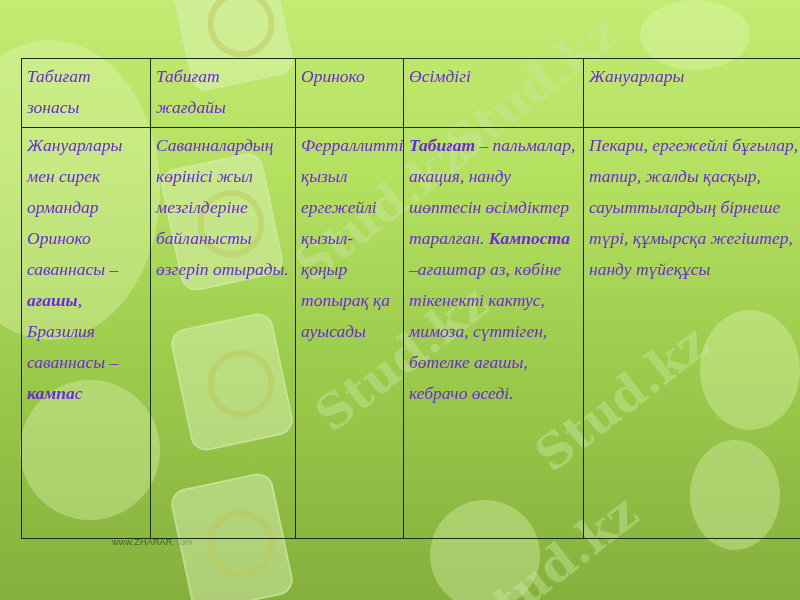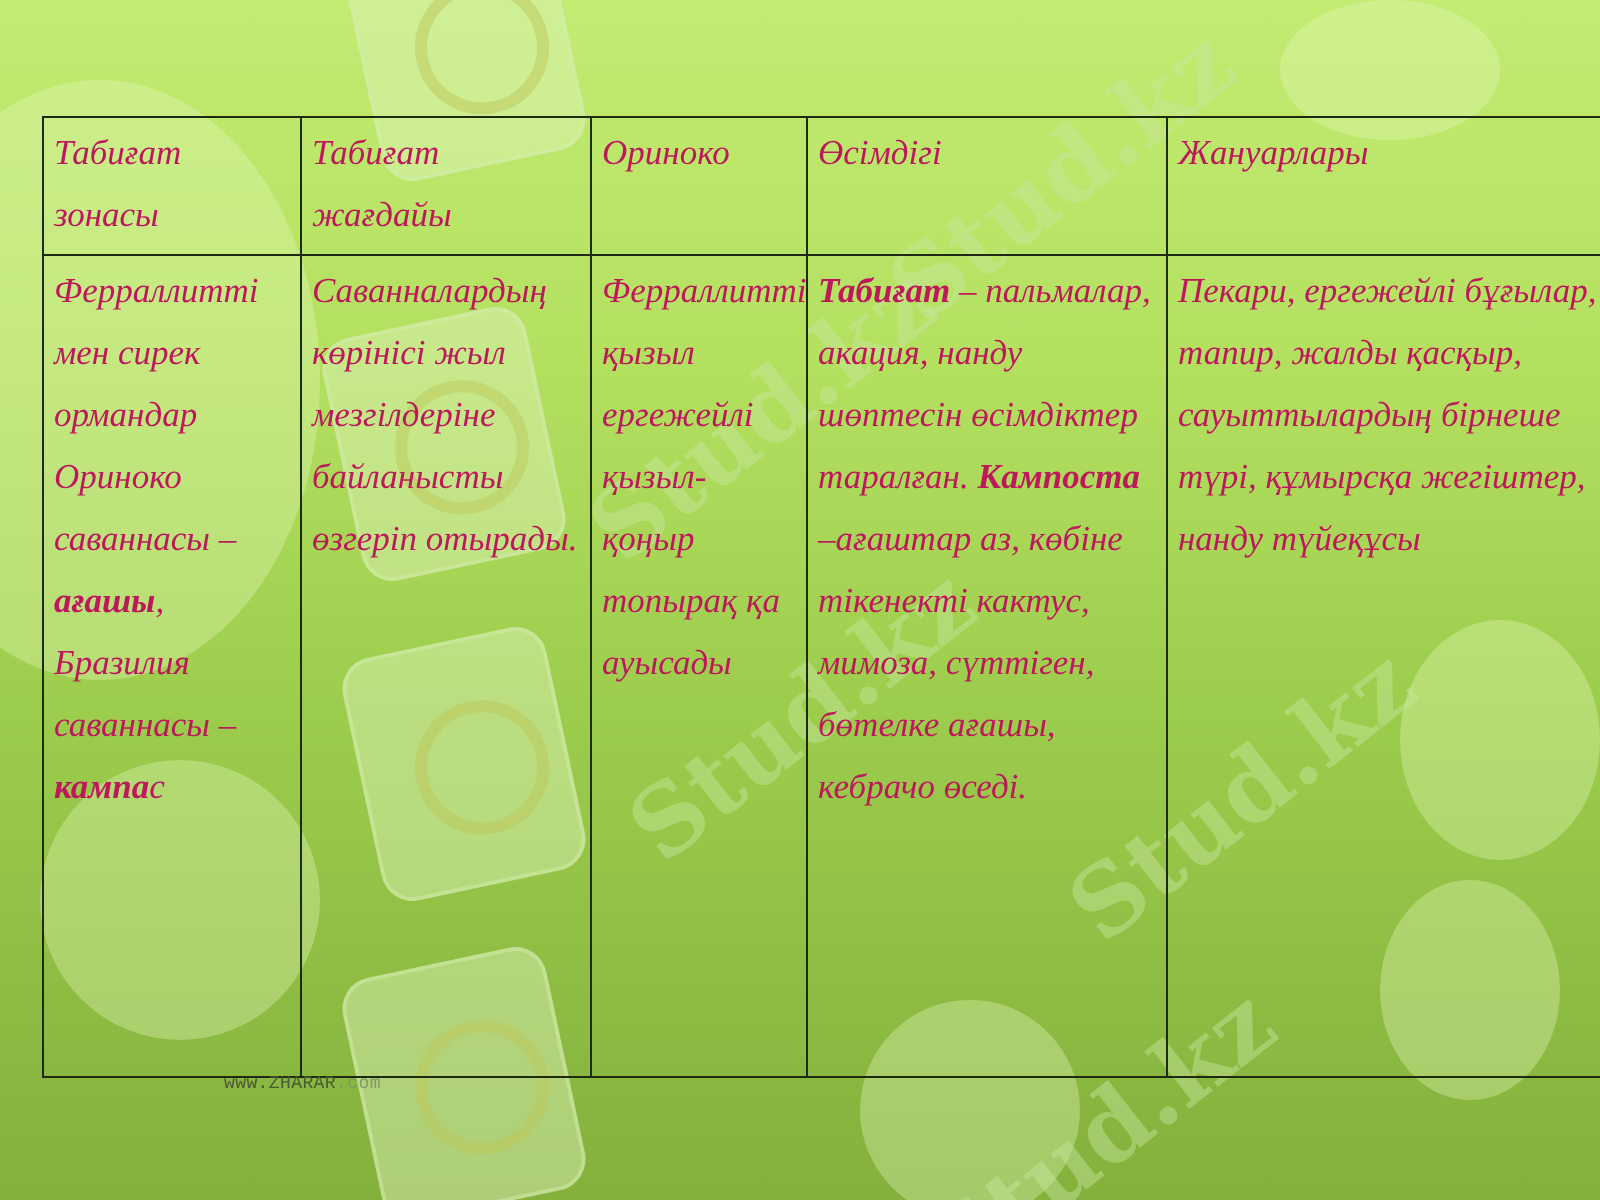--- a/index.html
+++ b/index.html
@@ -23,27 +23,27 @@
     content: ""; position: absolute; left: 25px; top: 30px; width: 55px; height: 55px;
     border-radius: 50%; border: 6px solid rgba(190,200,90,0.5);
   }
   table.main {
     position: absolute; left: 21px; top: 58px; width: 790px;
     border-collapse: collapse; table-layout: fixed;
   }
   table.main td {
     border: 1.5px solid #1e2a10; vertical-align: top;
     padding: 2px 5px 4px 5px;
-    font-style: italic; font-size: 17.5px; line-height: 31px; color: #be185d;
+    font-style: italic; font-size: 17.5px; line-height: 31px; color: #6d28d9;
   }
   table.main tr.head td { height: 56px; padding-top: 2px; }
   table.main tr.body td { height: 404px; }
   .b { font-weight: bold; }
   .footer {
-    position: absolute; left: 112px; top: 537px; font-family: Liberation Mono, monospace;
+    position: absolute; left: 112px; top: 537px; font-family: Liberation Sans, sans-serif;
     font-size: 9px; color: #4a5a34; letter-spacing: 0.2px;
   }
   .footer .dom { color: #7f9a66; }
 </style>
 </head>
 <body>
 
 <div class="deco">
   <div class="blob" style="left:-60px;top:40px;width:220px;height:300px;"></div>
   <div class="blob" style="left:20px;top:380px;width:140px;height:140px;"></div>
@@ -72,21 +72,21 @@
   </colgroup>
   <tbody>
       <tr class="head">
     <td>Табиғат зонасы</td>
     <td>Табиғат жағдайы</td>
     <td>Ориноко</td>
     <td>Өсімдігі</td>
     <td>Жануарлары</td>
   </tr>
   <tr class="body">
-    <td><span>Ферраллитті мен сирек ормандар Ориноко саваннасы – </span><span class="b">ағашы</span><span>, Бразилия саваннасы – </span><span class="b">кампа</span><span>с</span></td>
+    <td><span>Жануарлары мен сирек ормандар Ориноко саваннасы – </span><span class="b">ағашы</span><span>, Бразилия саваннасы – </span><span class="b">кампа</span><span>с</span></td>
     <td>Саванналардың көрінісі жыл мезгілдеріне байланысты өзгеріп отырады.</td>
     <td>Ферраллитті қызыл ергежейлі қызыл-қоңыр топырақ қа ауысады</td>
     <td><span class="b">Табиғат</span><span> – пальмалар, акация, нанду шөптесін өсімдіктер таралған. </span><span class="b">Кампоста</span><span> –ағаштар аз, көбіне тікенекті кактус, мимоза, сүттіген, бөтелке ағашы, кебрачо өседі.</span></td>
     <td>Пекари, ергежейлі бұғылар, тапир, жалды қасқыр, сауыттылардың бірнеше түрі, құмырсқа жегіштер, нанду түйеқұсы</td>
   </tr>
 </tbody>
   </table>
 
 <div class="footer">
   <span>www.ZHARAR</span><span class="dom">.com</span>

